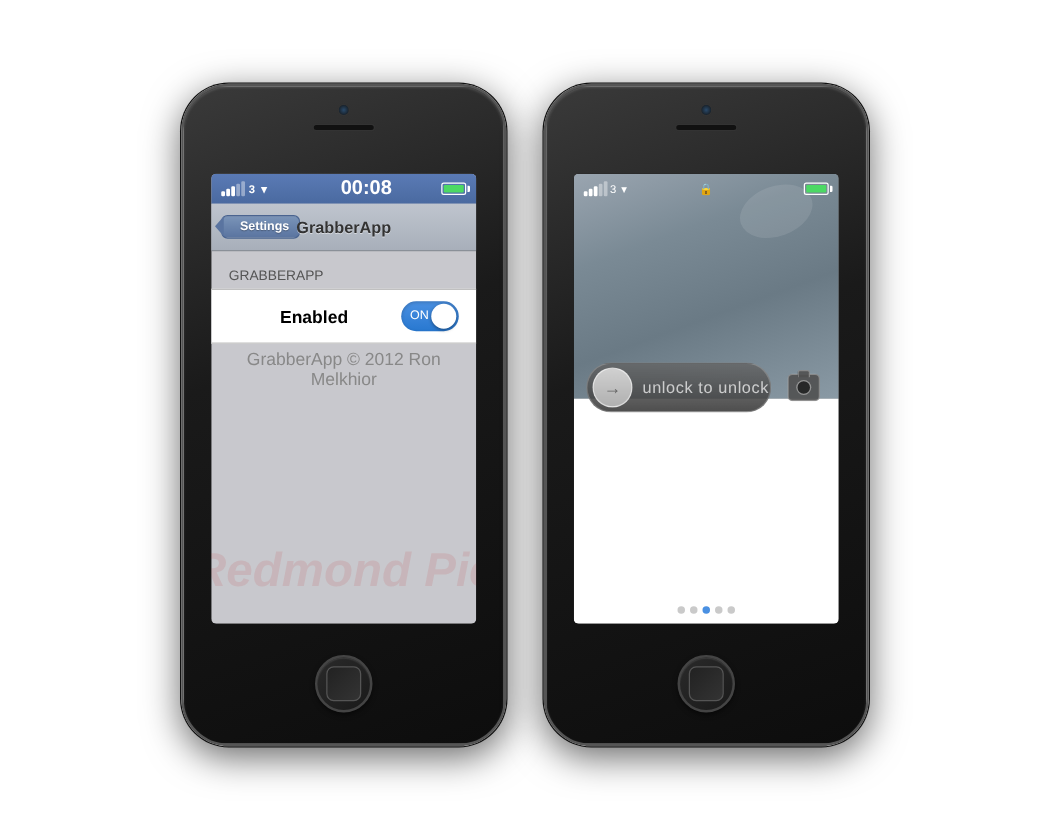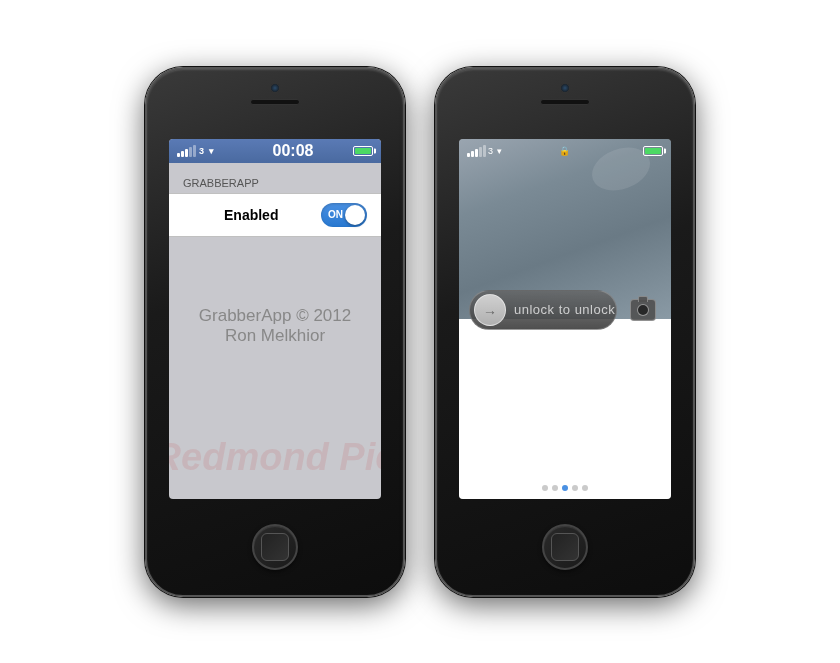--- a/index.html
+++ b/index.html
@@ -307,21 +307,21 @@
       border-radius: 12px;
       background: linear-gradient(to bottom, #4a90e2, #2878d0);
       position: relative;
       box-shadow: inset 0 1px 3px rgba(0,0,0,0.2);
       display: flex;
       align-items: center;
     }
 
     .toggle-on-label {
       font-size: 10px;
-      font-weight: bold;
+      font-weight: normal;
       color: white;
       margin-left: 7px;
     }
 
     .toggle-knob {
       position: absolute;
       right: 2px;
       width: 20px;
       height: 20px;
       border-radius: 50%;
@@ -329,25 +329,24 @@
       box-shadow: 0 1px 3px rgba(0,0,0,0.4);
     }
 
     .disclosure-arrow {
       color: #aaa;
       font-size: 14px;
     }
 
     
     .settings-footer {
-      padding: 22px 14px 0;
-      font-size: 17px;
+      padding: 4px 14px 0;
+      font-size: 14px;
       color: #888;
       text-align: center;
-      margin-top: 47px;
     }
 
     
     .redmond-watermark {
       position: absolute;
       bottom: 20px;
       left: 50%;
       transform: translateX(-50%);
       font-size: 38px;
       font-weight: bold;
@@ -569,20 +568,24 @@
             <span class="wifi-icon">▾</span>
           </div>
           <div class="status-center">00:08</div>
           <div class="status-right">
             <div class="battery">
               <div class="battery-fill"></div>
             </div>
           </div>
         </div>
 
+        <div class="nav-bar">
+          <div class="nav-back-btn">Settings</div>
+          <div class="nav-title">GrabberApp</div>
+        </div>
 
         <div class="table-group">
           <div class="table-group-header">GrabberApp</div>
           <div class="table-section">
 
             <div class="table-row">
               <span class="table-row-label">Enabled</span>
               <div class="table-row-value">
                 <div class="toggle-switch">
                   <span class="toggle-on-label">ON</span>

